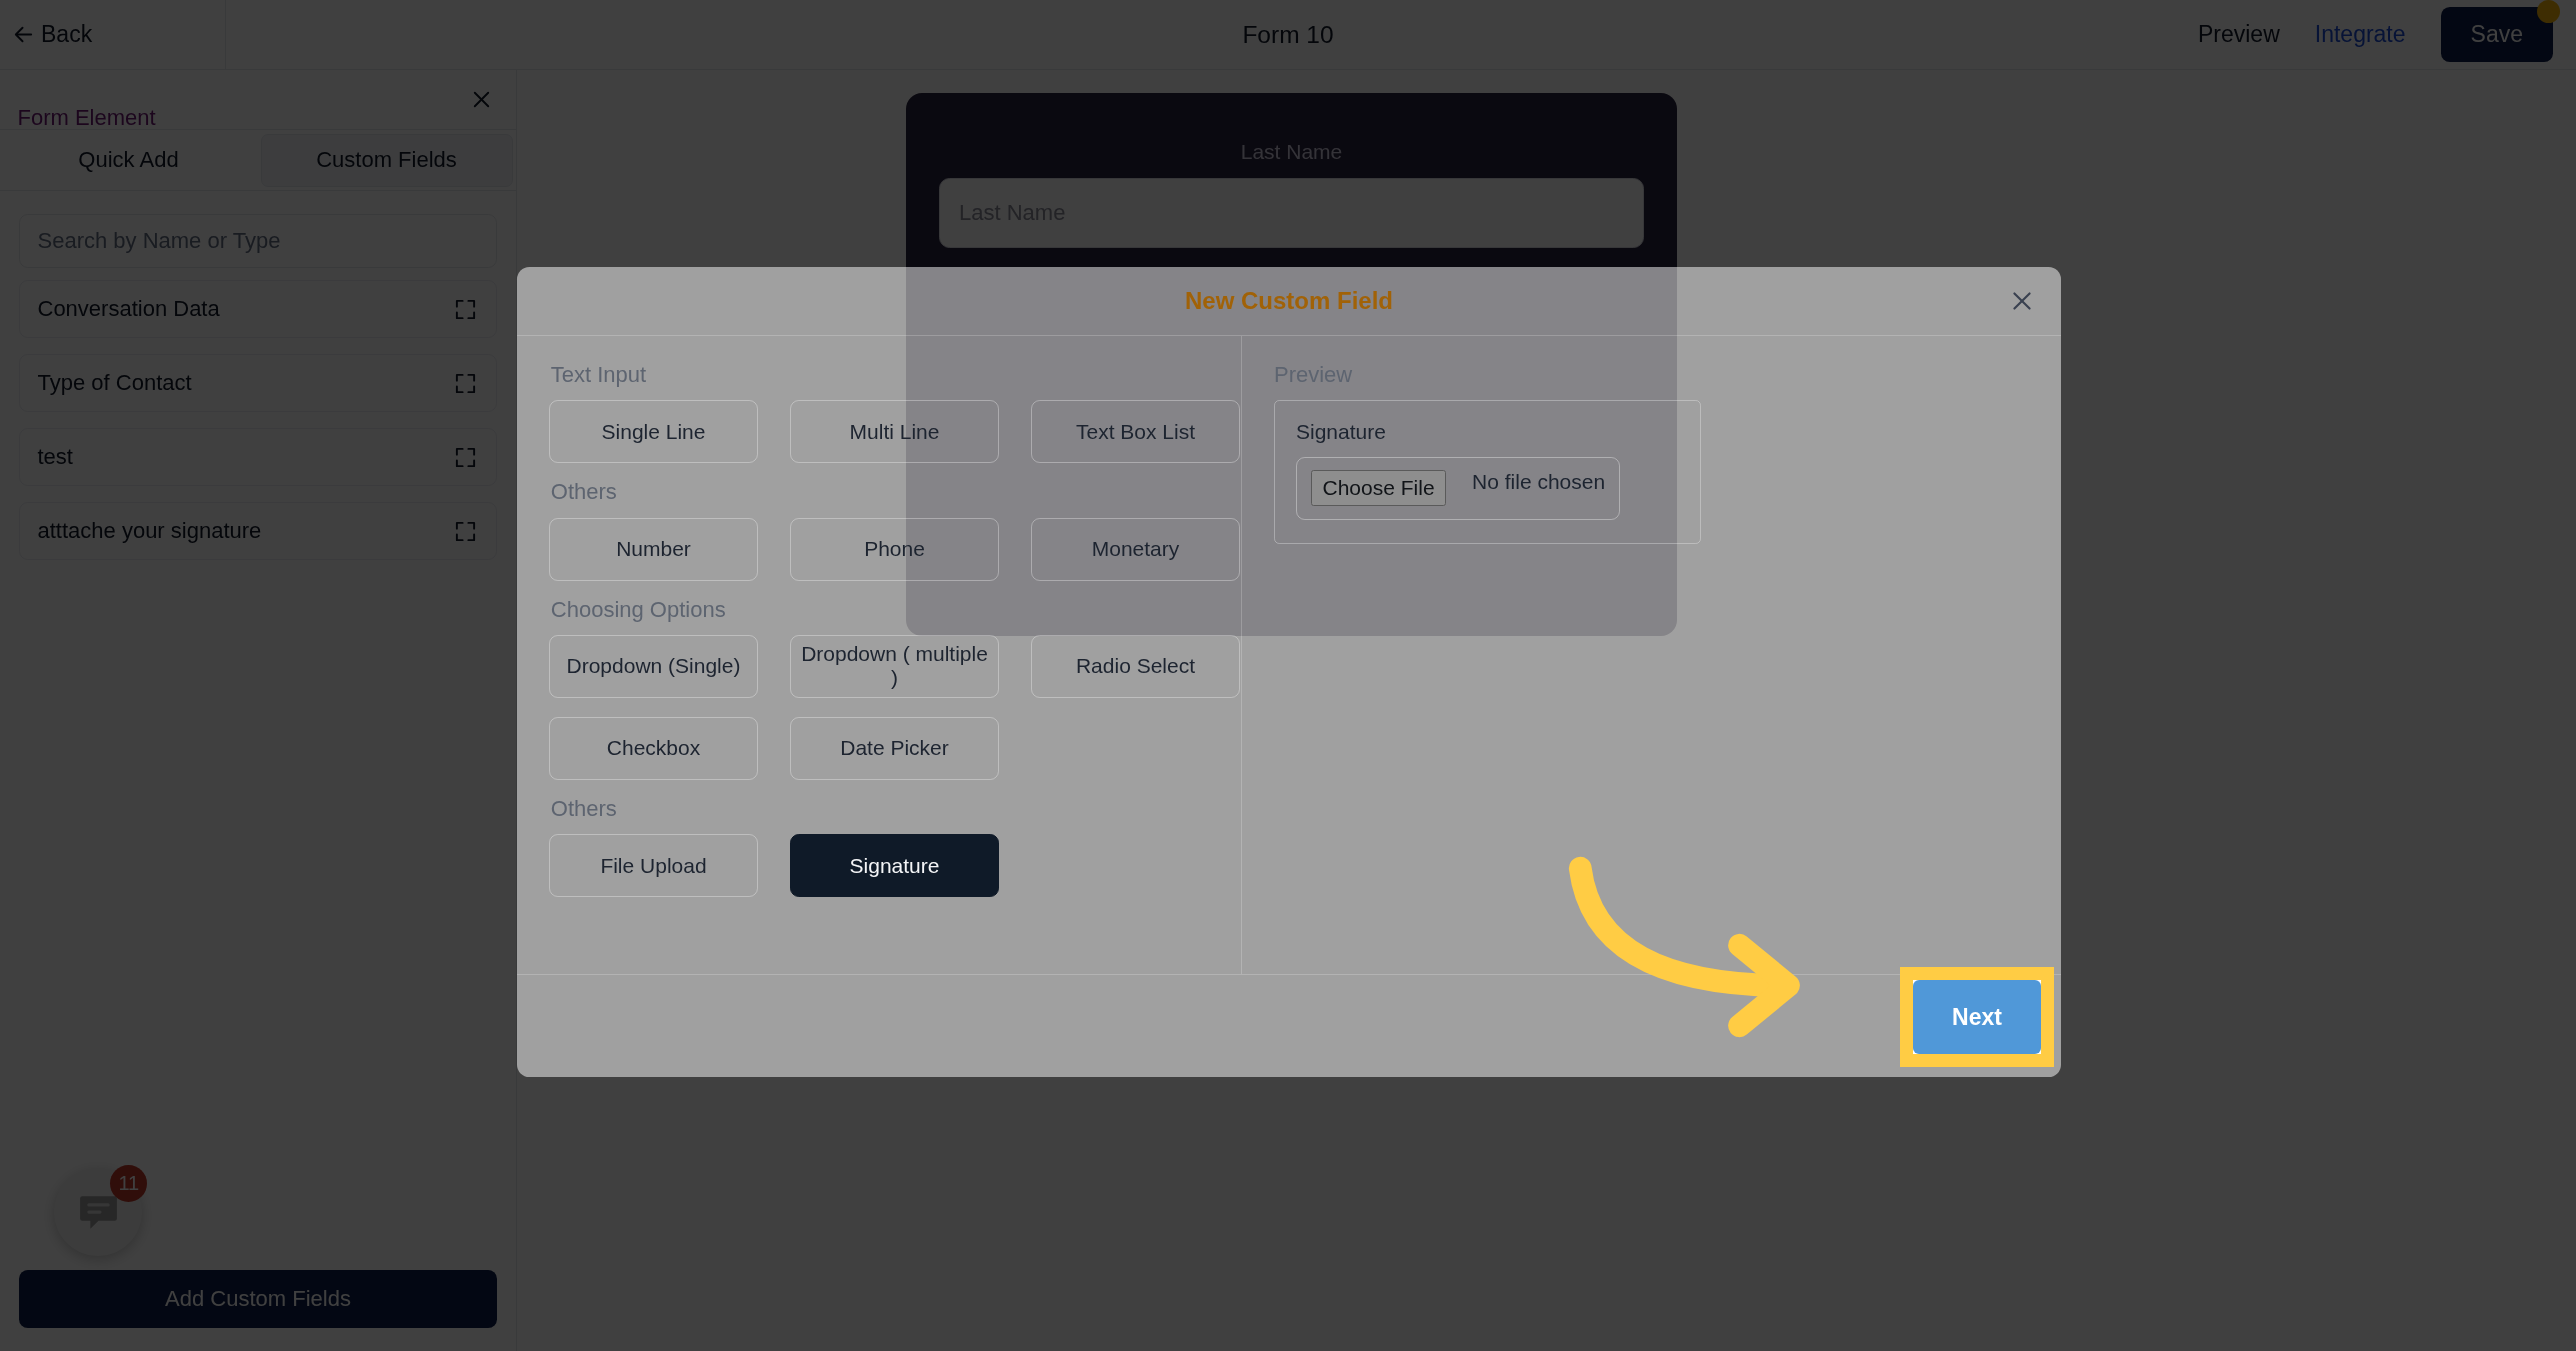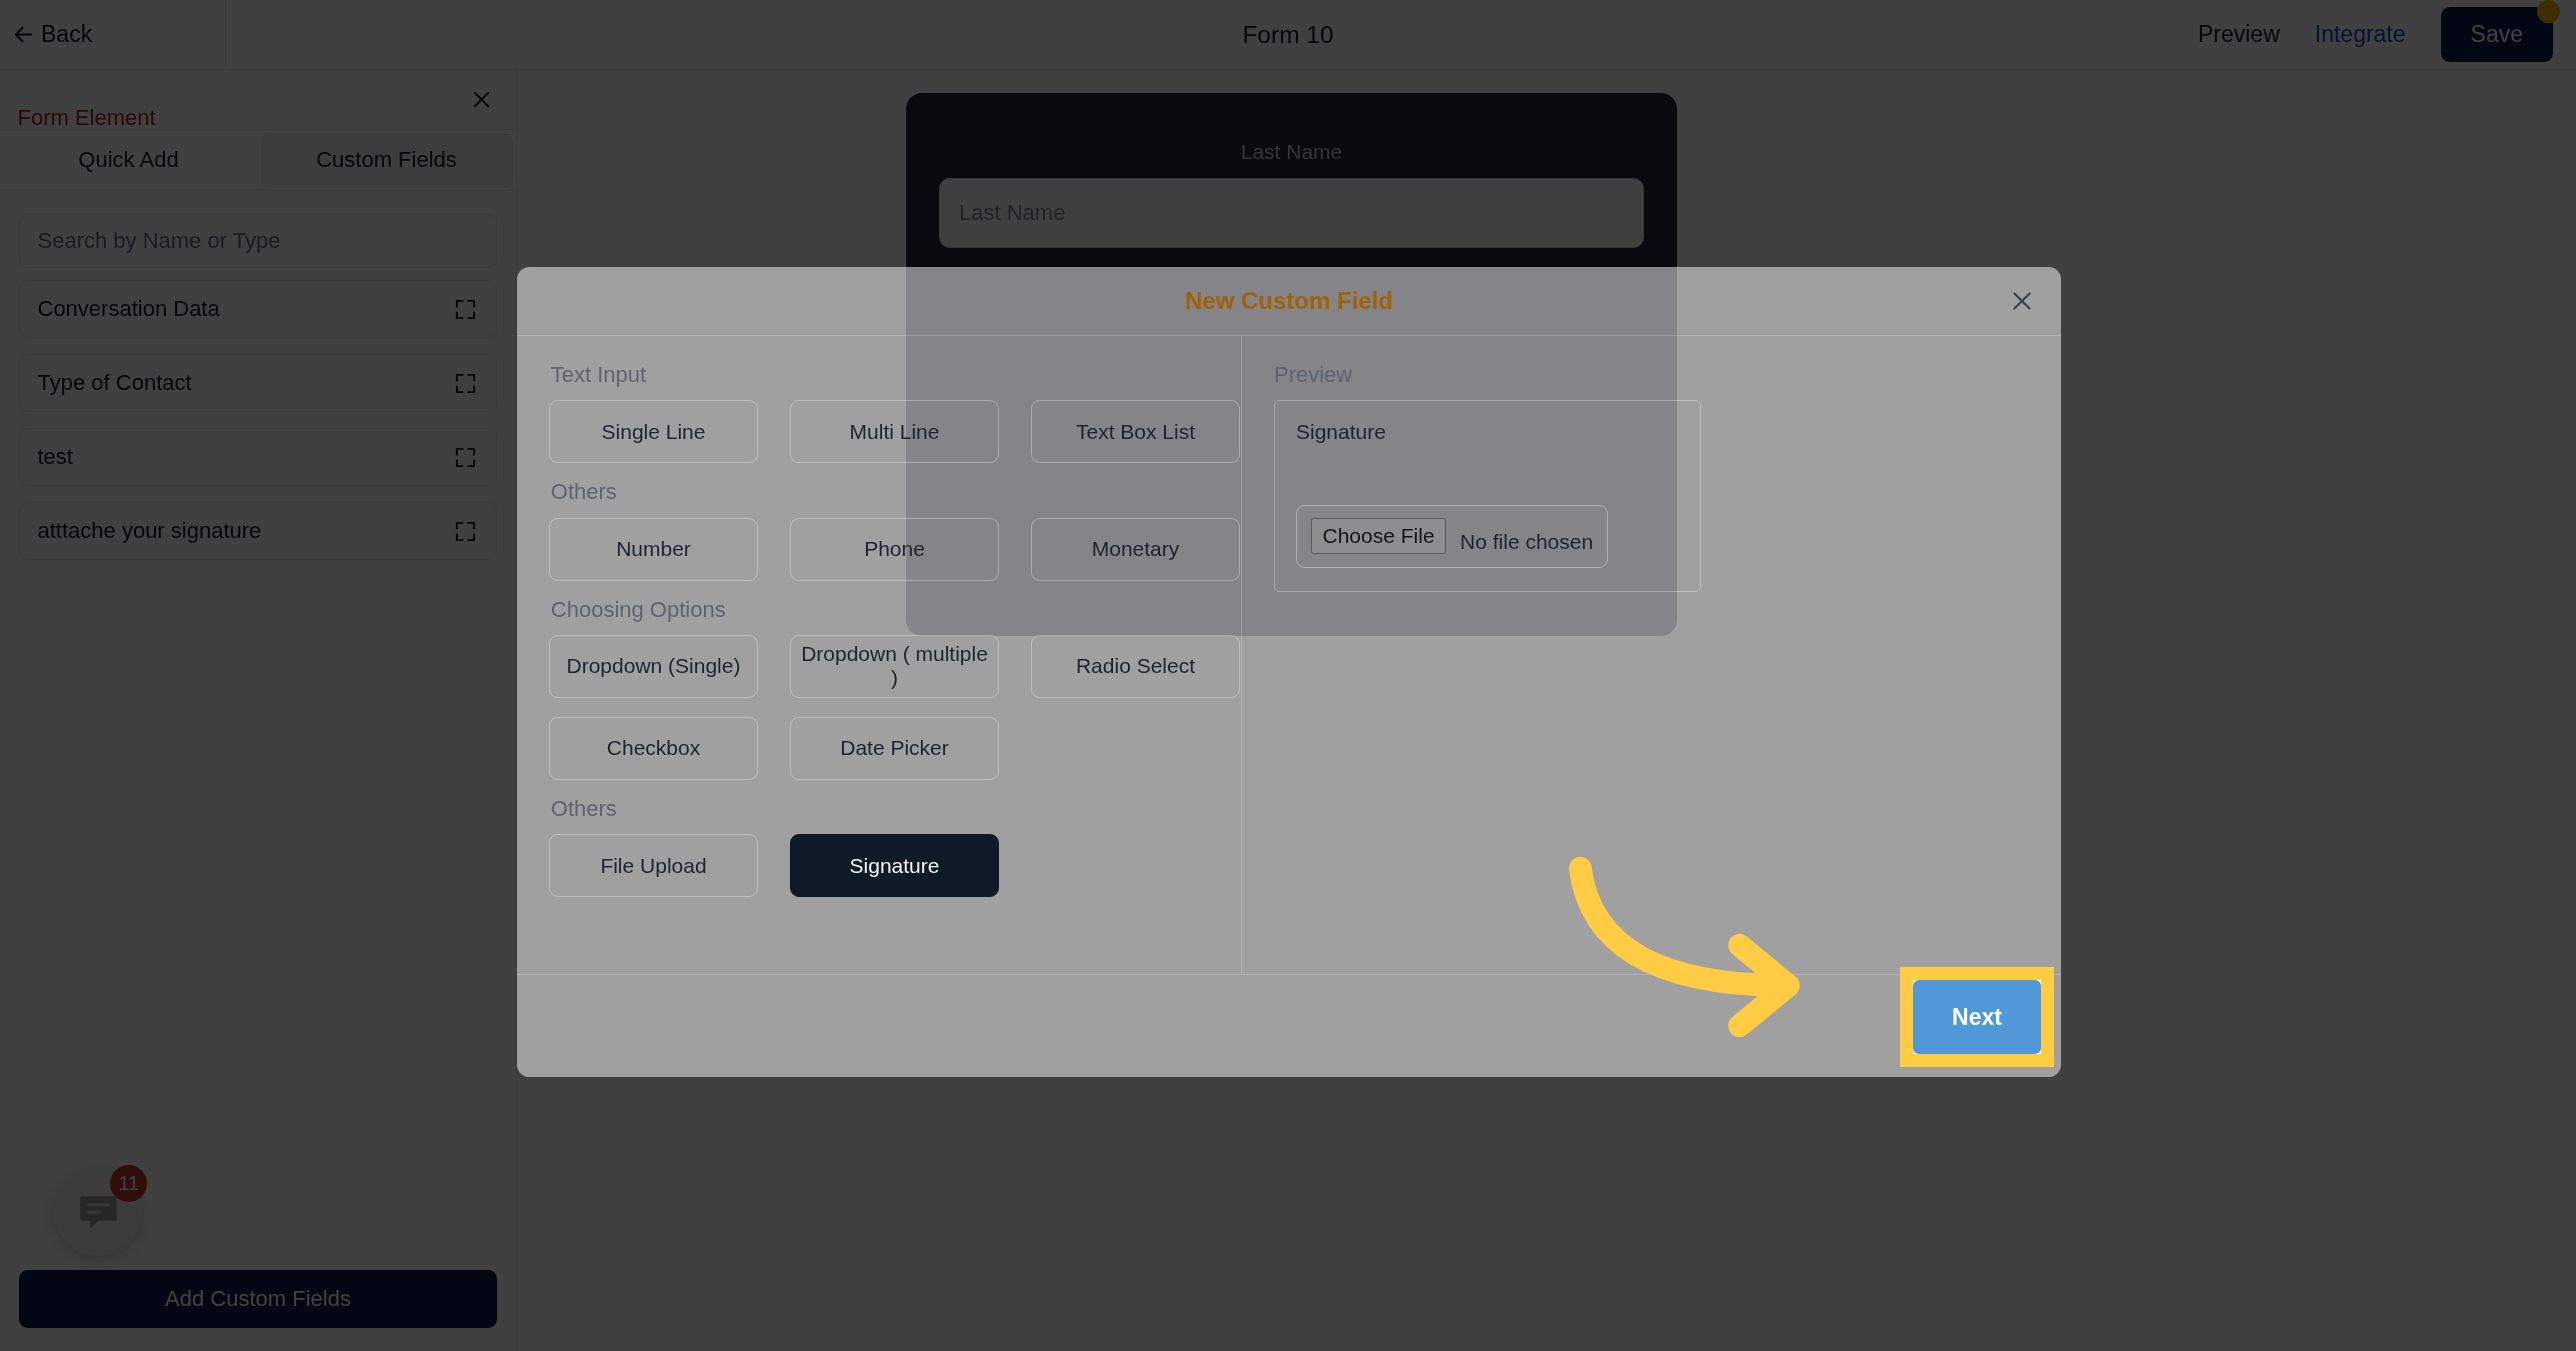--- a/index.html
+++ b/index.html
@@ -121,21 +121,21 @@
     flex-direction: column;
   }
   .panel-head {
     height: 60px;
     display: flex;
     align-items: center;
     justify-content: space-between;
     padding: 0 23px 0 17.5px;
     border-bottom: 0.9px solid #e4e7ec;
   }
-  .panel-title { font-size: 22px; color: #b91c1c; margin-top: 37px; }
+  .panel-title { font-size: 22px; color: #701a75; margin-top: 37px; }
   .panel-close { width: 23px; height: 23px; cursor: pointer; }
 
   .tabs {
     display: flex;
     height: 61px;
     border-bottom: 0.9px solid #e4e7ec;
   }
   .tab {
     flex: 1;
     display: flex;
@@ -344,23 +344,22 @@
     border: 0.9px solid rgba(255,255,255,.30);
     border-radius: 5.3px;
     padding: 19px 21px 23px;
   }
   .preview-field-label { font-size: 21px; color: #1d2430; margin-bottom: 12.3px; }
   .file-ctrl {
     border: 0.9px solid rgba(255,255,255,.35);
     border-radius: 8.8px;
     padding: 12.3px 14px;
     display: inline-flex;
-    align-items: flex-end;
-    gap: 14px;
-    margin-top: 48px;
+    align-items: flex-start;
+    gap: 26px;
   }
   .choose-file-btn {
     background: #8e8e8e;
     border: 0.9px solid #5a5a5a;
     border-radius: 2.6px;
     padding: 5.3px 10.5px;
     font-size: 21px;
     color: #111418;
     font-family: inherit;
     cursor: pointer;

